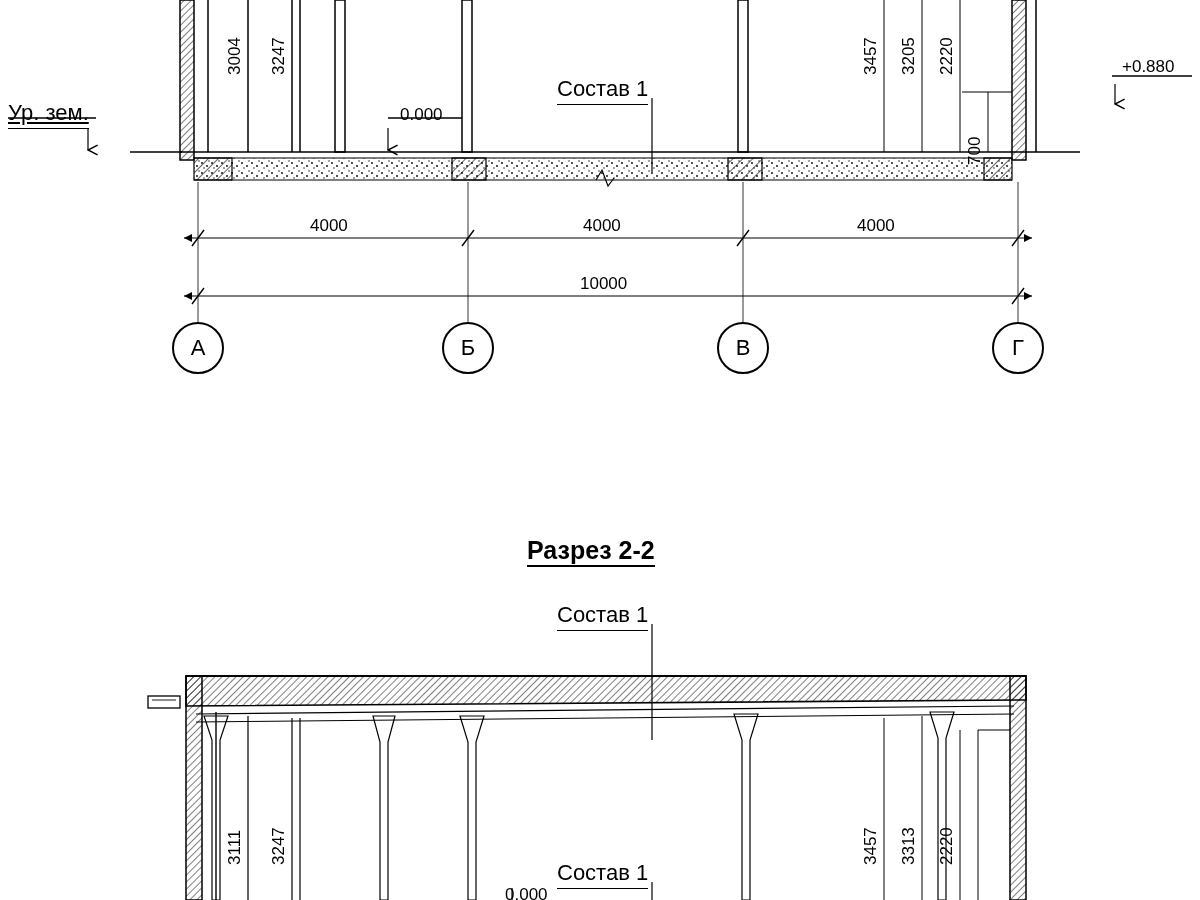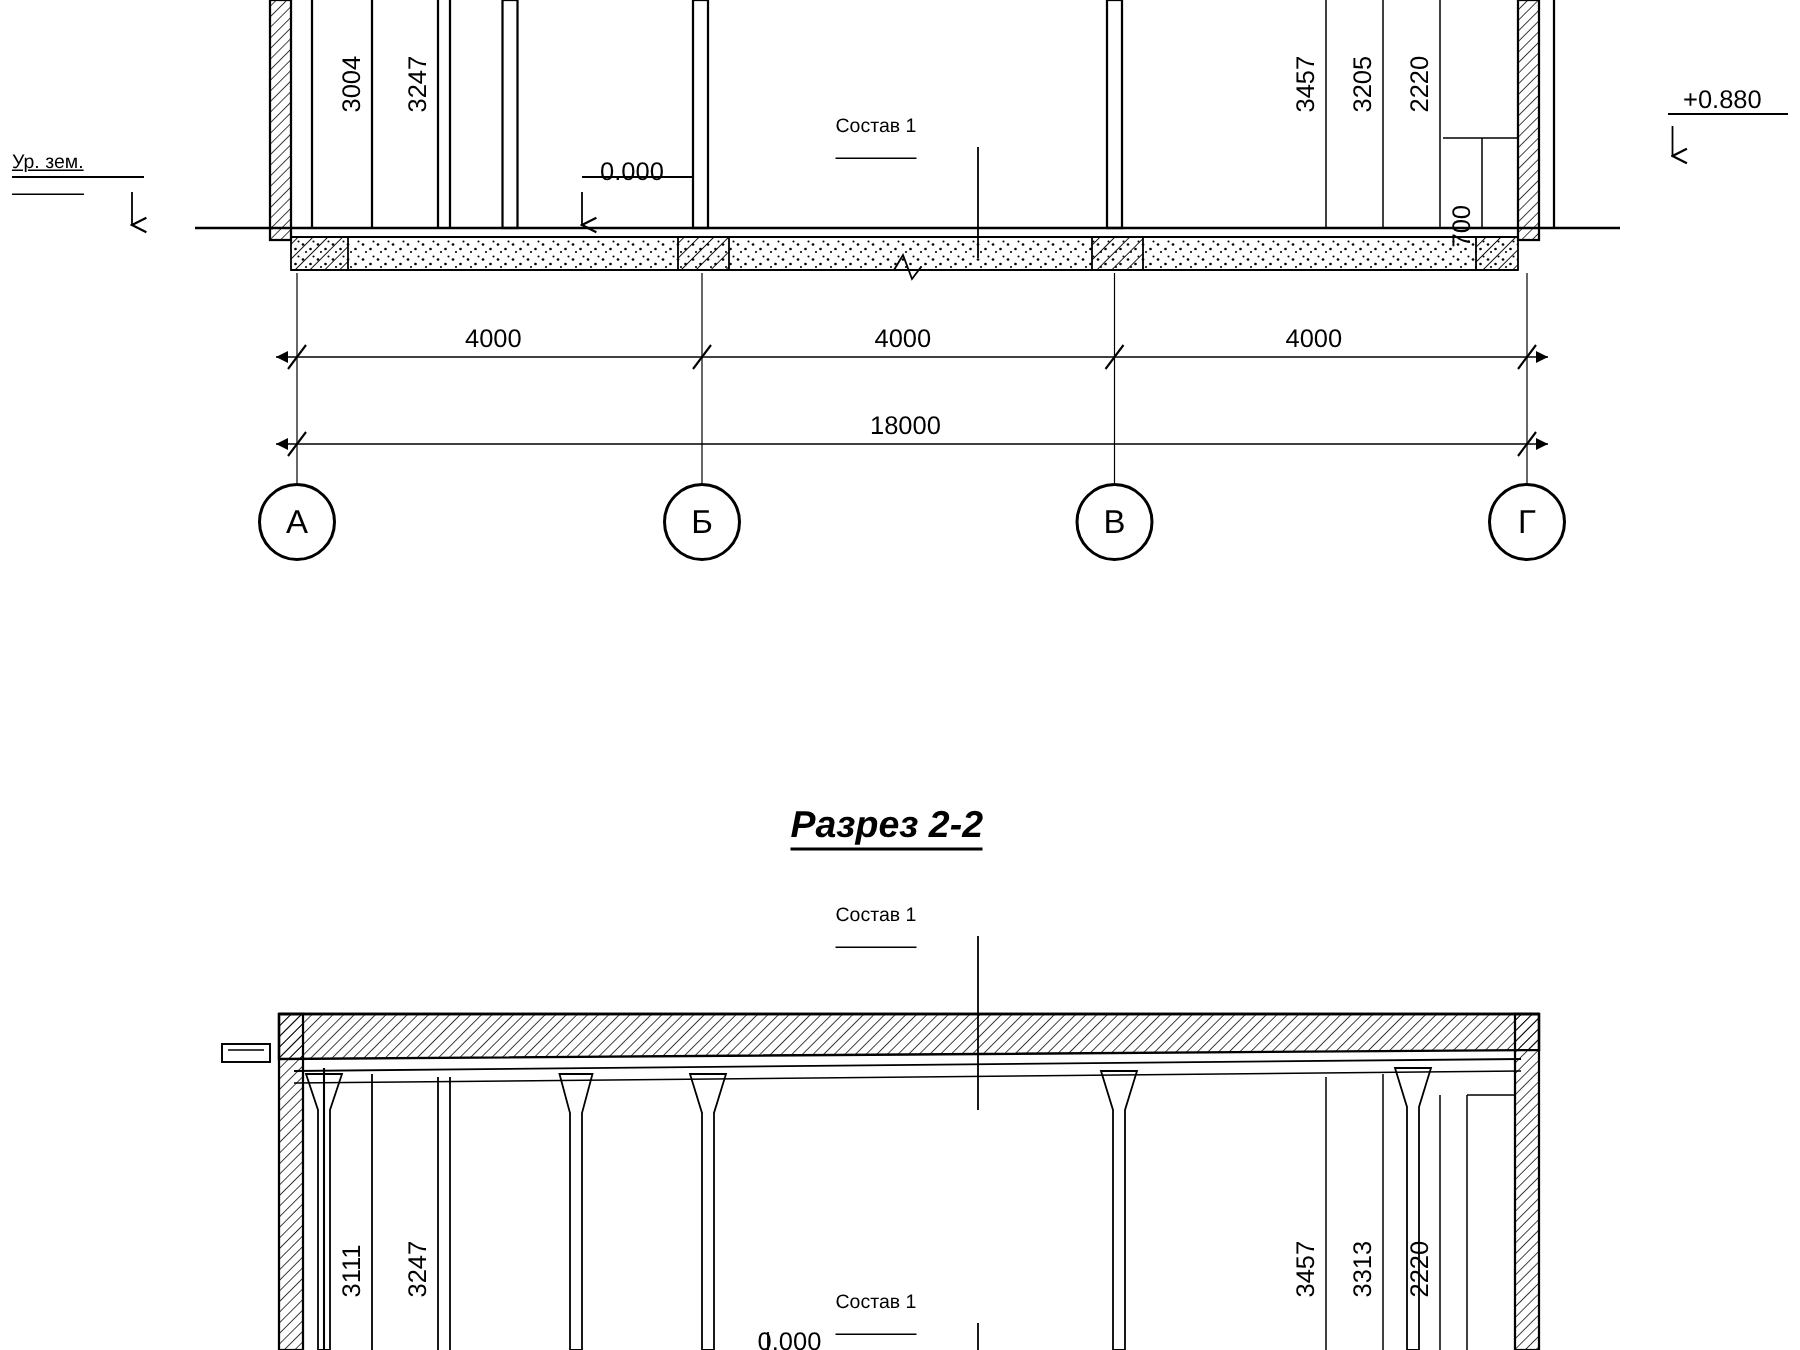--- a/index.html
+++ b/index.html
@@ -35,21 +35,20 @@
     white-space: nowrap;
     line-height: 1;
   }
   .txt.vert {
     transform-origin: left bottom;
     transform: rotate(-90deg);
   }
   .title-italic {
     position: absolute;
     font-family: "Liberation Sans", sans-serif;
-    font-style: italic;
     font-weight: bold;
     font-size: 25px;
     white-space: nowrap;
     border-bottom: 2px solid #000;
     padding-bottom: 2px;
     line-height: 1;
   }
   .axis-circle {
     position: absolute;
     width: 52px;
@@ -59,23 +58,23 @@
     box-sizing: border-box;
     background: #fff;
     display: flex;
     align-items: center;
     justify-content: center;
     font-size: 22px;
     font-family: "Liberation Sans", sans-serif;
   }
   .underlined-label {
     position: absolute;
-    font-size: 13px;
+    font-size: 22px;
     border-bottom: 1.5px solid #000;
-    padding-bottom: 14px;
+    padding-bottom: 2px;
     white-space: nowrap;
   }
 </style>
 </head>
 <body>
 
 <div id="sheet">
 
   <svg class="drawing" viewBox="0 0 1200 900">
     <defs>
@@ -220,21 +219,21 @@
   <div class="txt vert" style="left:983px; top:148px;">700</div>
 
   <div class="underlined-label" style="left:8px; top:100px;text-decoration:underline;">Ур. зем.</div>
   <div class="txt" style="left:400px; top:106px;">0.000</div>
   <div class="txt" style="left:1122px; top:58px;">+0.880</div>
   <div class="underlined-label" style="left:557px; top:76px;">Состав 1</div>
 
   <div class="txt" style="left:310px; top:217px;">4000</div>
   <div class="txt" style="left:583px; top:217px;">4000</div>
   <div class="txt" style="left:857px; top:217px;">4000</div>
-  <div class="txt" style="left:580px; top:275px;">18000</div>
+  <div class="txt" style="left:580px; top:275px;">10000</div>
 
   <div class="axis-circle" style="left:172px; top:322px;">
     <span>А</span>
   </div>
   <div class="axis-circle" style="left:442px; top:322px;">
     <span>Б</span>
   </div>
   <div class="axis-circle" style="left:717px; top:322px;">
     <span>В</span>
   </div>

